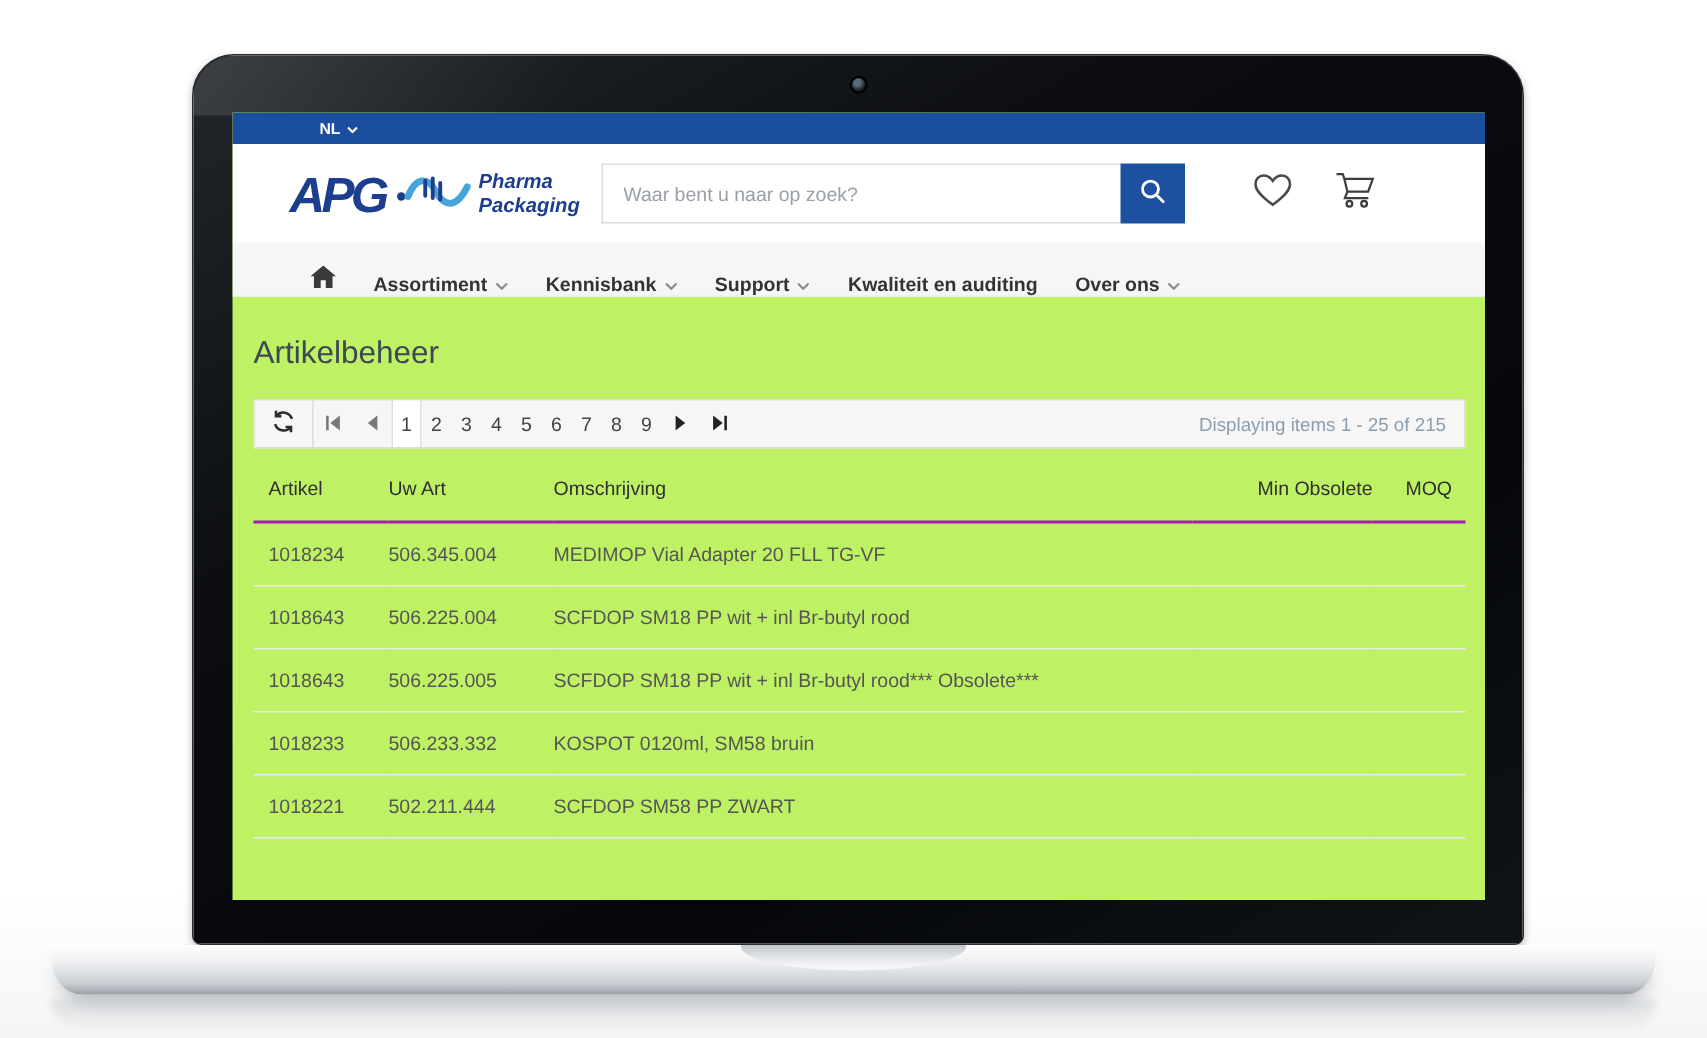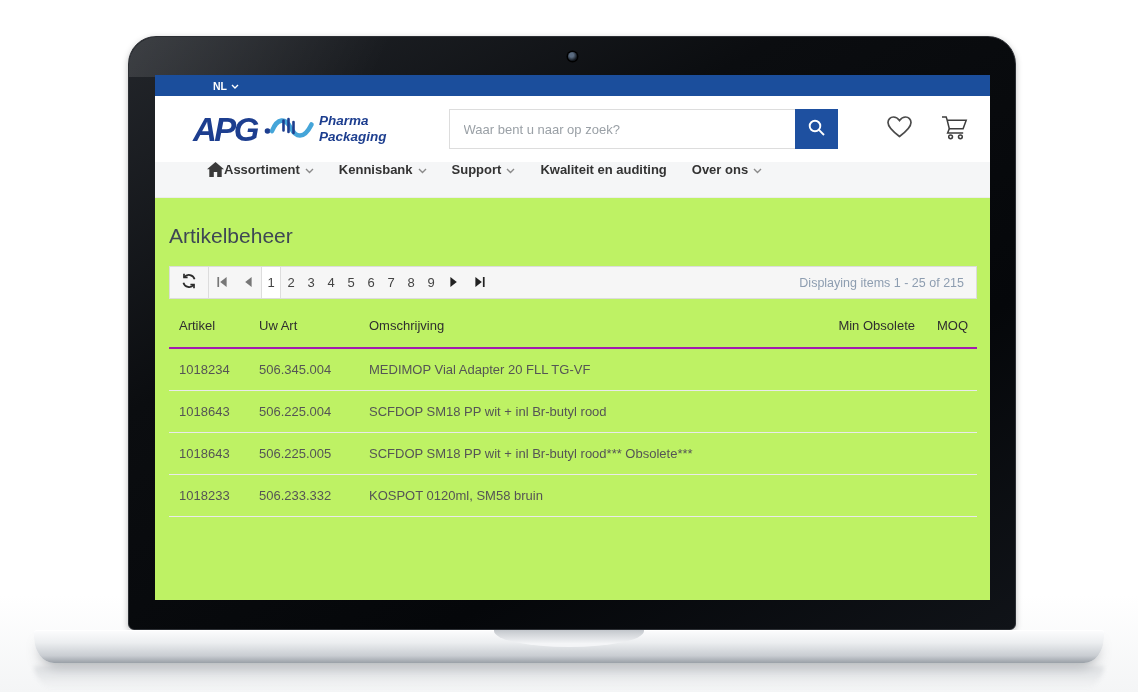--- a/index.html
+++ b/index.html
@@ -60,21 +60,20 @@
   .topbar-left, .topbar-right { display:flex; align-items:center; }
   .topbar-right { gap:19px; }
   .lang-switch, .account { display:flex; align-items:center; gap:4px; cursor:pointer; }
   .tb-link { cursor:pointer; }
   .caret-white { display:inline-flex; margin-top:1px; }
 
   
   .site-header {
     height:66px; background:#fff; display:flex; align-items:center;
     padding:0 72px 0 38px;
-    gap:48px;
   }
   .logo { display:flex; align-items:center; cursor:pointer; }
   .logo-apg {
     font-size:33px; font-weight:bold; font-style:italic; color:#1d3e8f;
     letter-spacing:-2.5px; line-height:1;
   }
   .logo-dna { margin:2px 4px 0 6px; }
   .logo-tagline {
     font-style:italic; font-weight:bold; color:#1d3e8f; font-size:13.5px; line-height:1.15;
   }
@@ -88,21 +87,21 @@
   .search-btn {
     width:43px; height:40px; background:#1e50a0; border:none; cursor:pointer;
     display:flex; align-items:center; justify-content:center;
   }
   .header-icons { margin-left:auto; display:flex; align-items:center; gap:27px; }
   .icon-btn { cursor:pointer; display:flex; align-items:center; }
 
   
   .main-nav {
     height:36px; background:#f5f6f7; border-bottom:1px solid #ececec;
-    display:flex; align-items:flex-start; padding:0 52px;
+    display:flex; align-items:flex-end; gap:25px; padding:0 52px;
   }
   .nav-home { display:flex; align-items:center; cursor:pointer; }
   .nav-item {
     display:flex; align-items:center; gap:5px; cursor:pointer;
     font-size:13px; font-weight:bold; color:#333; text-decoration:none;
   }
   .nav-caret { display:inline-flex; margin-top:2px; }
 
   
   .content { padding:0 13px 0 14px; }
@@ -362,16 +361,23 @@
     <td class="num"></td>
     <td class="num"></td>
   </tr>
           <tr>
     <td>1018233</td>
     <td>506.233.332</td>
     <td>KOSPOT 0120ml, SM58 bruin</td>
     <td class="num"></td>
     <td class="num"></td>
   </tr>
+          <tr>
+    <td>1018221</td>
+    <td>502.211.444</td>
+    <td>SCFDOP SM58 PP ZWART</td>
+    <td class="num"></td>
+    <td class="num"></td>
+  </tr>
         </tbody>
     </table>
   </div>
 </div>
 
 </body></html>

